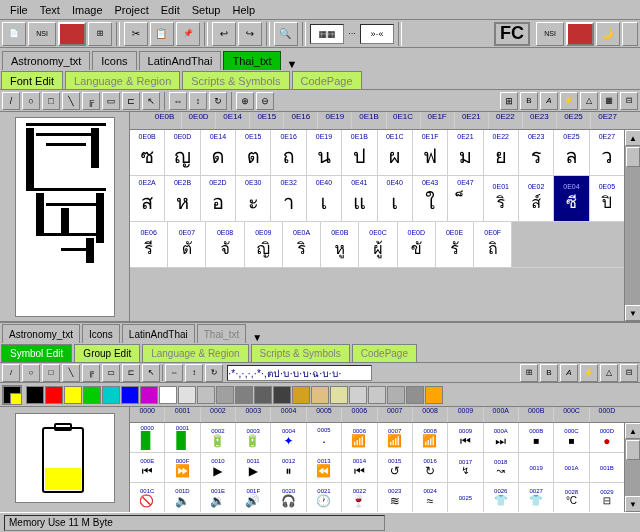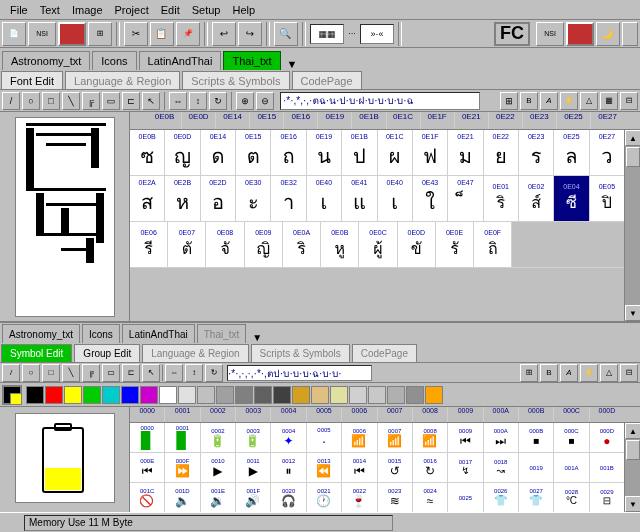--- a/index.html
+++ b/index.html
@@ -33,21 +33,21 @@
     .status-section { flex: 1; border: 1px inset #808080; height: 16px; display: flex; align-items: center; padding: 0 4px; margin-right: 4px; font-size: 10px; }
     
     
     .raised { border: 2px solid; border-color: #ffffff #808080 #808080 #ffffff; }
     
     .upper-tabs { display: flex; height: 22px; background: #c0c0c0; align-items: flex-end; padding: 0 2px; }
     .upper-tab { padding: 2px 8px; font-size: 11px; cursor: pointer; border: 1px solid #808080; border-bottom: none; background: #c0c0c0; margin-right: 2px; height: 19px; display: flex; align-items: center; }
     .upper-tab.active-green { background: #00c000; color: black; border-color: #006000; }
     
     .section-tabs { display: flex; height: 20px; background: #c0c0c0; border-bottom: 1px solid #808080; }
-    .section-tab { padding: 1px 8px; font-size: 11px; cursor: pointer; background: #e5e5e5; border: 1px solid #808080; border-bottom: none; margin: 1px 1px 0; height: 18px; display: flex; align-items: center; }
+    .section-tab { padding: 1px 8px; font-size: 11px; cursor: pointer; background: #bef264; border: 1px solid #808080; border-bottom: none; margin: 1px 1px 0; height: 18px; display: flex; align-items: center; }
     .section-tab.active { background: #00c000; color: white; }
     .section-tab.inactive { color: #808080; }
   </style>
 </head>
 <body>
 
 <div style="display:flex; flex-direction:column; width:640px; height:532px;">
 
   <div class="menu-bar">
     <span class="menu-item">File</span>
@@ -114,23 +114,20 @@
     <div class="tool-btn">⊏</div>
     <div class="tool-btn">↖</div>
     <div style="width:1px; background:#808080; height:18px; margin:0 2px;"></div>
     <div class="tool-btn">⇔</div>
     <div class="tool-btn">↕</div>
     <div class="tool-btn">↻</div>
     <div style="width:1px; background:#808080; height:18px; margin:0 2px;"></div>
     <div class="tool-btn">⊕</div>
     <div class="tool-btn">⊖</div>
 
-    <div style="margin-left:4px; border:1px inset #808080; background:white; min-width:200px; height:18px; display:flex; align-items:center; font-size:9px; padding:0 2px; overflow:hidden;">
-      <span style="font-size:10px; color:#000080;">·*·,*,·,·ตฉ·น·ป·บ·ฝ·บ·บ·บ·บ·ฉ</span>
-    </div>
     <div style="flex:1;"></div>
     <div class="tool-btn" style="font-size:9px;">⊞</div>
     <div class="tool-btn" style="font-size:8px;">B</div>
     <div class="tool-btn" style="font-size:8px; font-style:italic;">A</div>
     <div class="tool-btn" style="font-size:8px;">⚡</div>
     <div class="tool-btn" style="font-size:8px;">△</div>
     <div class="tool-btn" style="font-size:8px;">▦</div>
     <div class="tool-btn" style="font-size:8px;">⊟</div>
   </div>
 
@@ -677,18 +674,18 @@
             <div class="scroll-track">
               <div class="scroll-thumb"></div>
             </div>
             <div class="scroll-btn">▼</div>
           </div>
         </div>
       </div>
     </div>
 
     <div class="status-bar">
-      <div class="status-section" style="flex:0.6; text-align:right;margin-left:20px;">Memory Use 11 M Byte</div>
+      <div class="status-section" style="flex:0.6; text-align:right;">Memory Use 11 M Byte</div>
     </div>
 
   </div>
 
 </div>
 
 </body></html>

